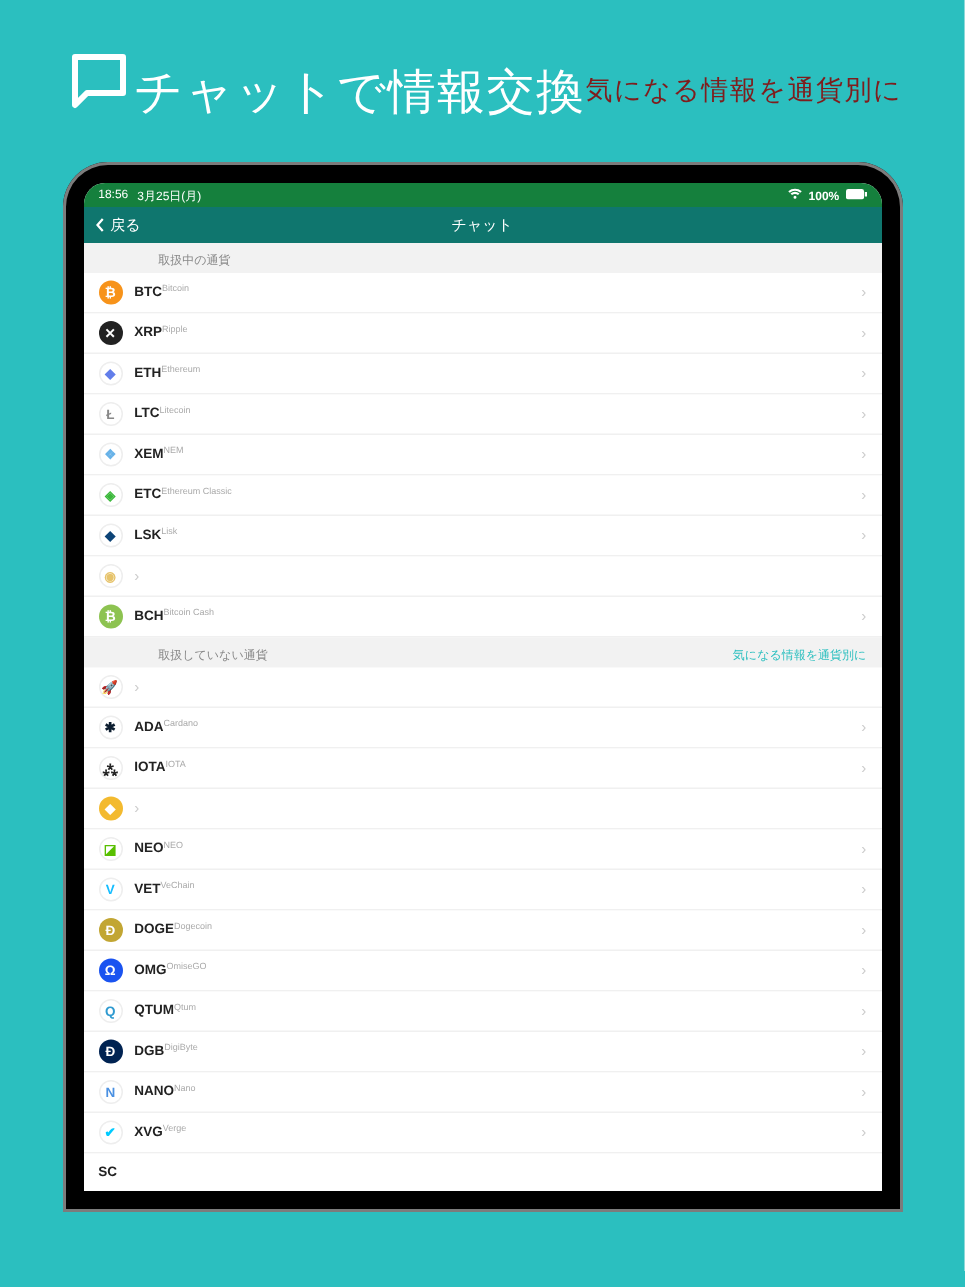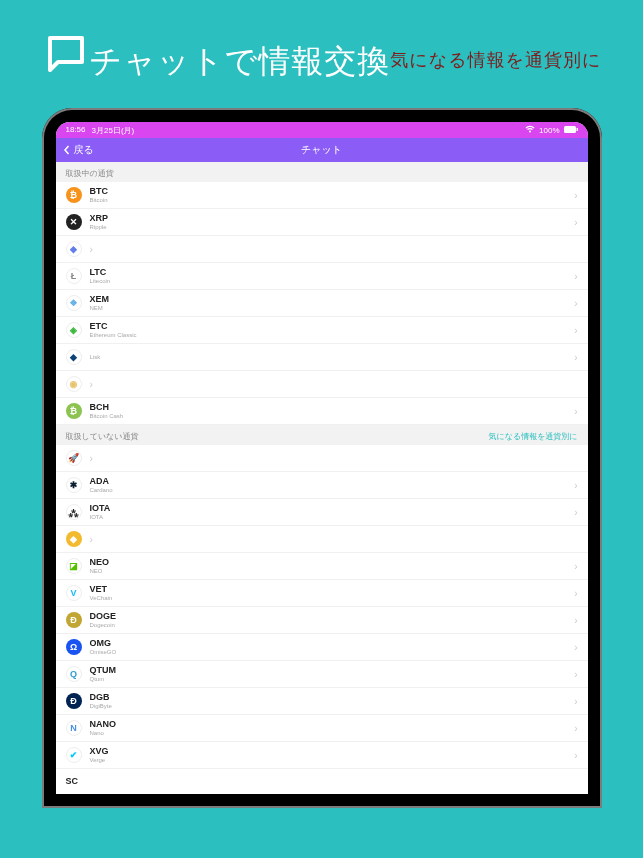--- a/index.html
+++ b/index.html
@@ -49,33 +49,33 @@
 .tablet-screen {
   width: 100%;
   height: 100%;
   background: #fff;
   border-radius: 14px 14px 0 0;
   overflow: hidden;
   display: flex;
   flex-direction: column;
 }
 .status-bar {
-  background: #d946ef;
+  background: #15803d;
   color: #fff;
   font-size: 8px;
   display: flex;
   justify-content: space-between;
   align-items: flex-start;
   padding: 3px 10px;
   height: 16px;
 }
 .status-left { display: flex; gap: 6px; }
-.status-right { display: flex; gap: 4px; align-items: center; }
+.status-right { display: flex; gap: 4px; align-items: center; font-weight: bold; }
 .nav-bar {
-  background: #8b5cf6;
+  background: #0f766e;
   color: #fff;
   display: flex;
   align-items: center;
   height: 24px;
   position: relative;
   font-size: 10px;
 }
 .back-btn {
   display: flex;
   align-items: center;
@@ -91,20 +91,21 @@
   font-family: Liberation Serif, serif;
 }
 .content { flex: 1; overflow-y: hidden; background: #f2f2f2; }
 .section-header {
   font-size: 8px;
   color: #888;
   padding: 6px 10px 3px;
   display: flex;
   justify-content: space-between;
   align-items: center;
+  margin-left: 40px;
 }
 .section-header .link { color: #2BBFBF; }
 .list-row {
   background: #fff;
   border-bottom: 1px solid #f0f0f0;
   display: flex;
   align-items: center;
   padding: 4px 10px;
   gap: 8px;
   height: 27px;
@@ -114,21 +115,21 @@
   height: 16px;
   border-radius: 50%;
   display: flex;
   align-items: center;
   justify-content: center;
   font-size: 9px;
   font-weight: bold;
   color: #fff;
   flex-shrink: 0;
 }
-.coin-info { flex: 1; display: flex; flex-direction: column; line-height: 1.1; }
+.coin-info { flex: 1; display: flex; line-height: 1.1; }
 .coin-symbol { font-size: 9px; font-weight: 600; color: #222; }
 .coin-name { font-size: 6px; color: #aaa; }
 .chevron { color: #ccc; font-size: 10px; }
 </style>
 </head>
 <body>
 
 <div class="promo-header">
   <div class="promo-icon">
     <svg viewBox="0 0 24 24" fill="none" stroke="#fff" stroke-width="2" stroke-linecap="round" stroke-linejoin="round">
@@ -188,20 +189,24 @@
         <div class="list-row">
           <div class="coin-icon" style="background: rgb(34, 34, 34);">✕</div>
           <div class="coin-info">
             <div class="coin-symbol">XRP</div>
             <div class="coin-name">Ripple</div>
           </div>
           <div class="chevron">›</div>
         </div>
         <div class="list-row">
           <div class="coin-icon" style="background: rgb(255, 255, 255); color: rgb(98, 126, 234); border: 1px solid rgb(238, 238, 238);">◆</div>
+          <div class="coin-info">
+            <div class="coin-symbol">ETH</div>
+            <div class="coin-name">Ethereum</div>
+          </div>
           <div class="chevron">›</div>
         </div>
         <div class="list-row">
           <div class="coin-icon" style="background: rgb(255, 255, 255); color: rgb(136, 136, 136); border: 1px solid rgb(238, 238, 238);">Ł</div>
           <div class="coin-info">
             <div class="coin-symbol">LTC</div>
             <div class="coin-name">Litecoin</div>
           </div>
           <div class="chevron">›</div>
         </div>
@@ -217,20 +222,21 @@
           <div class="coin-icon" style="background: rgb(255, 255, 255); color: rgb(58, 184, 58); border: 1px solid rgb(238, 238, 238);">◈</div>
           <div class="coin-info">
             <div class="coin-symbol">ETC</div>
             <div class="coin-name">Ethereum Classic</div>
           </div>
           <div class="chevron">›</div>
         </div>
         <div class="list-row">
           <div class="coin-icon" style="background: rgb(255, 255, 255); color: rgb(13, 68, 119); border: 1px solid rgb(238, 238, 238);">◆</div>
           <div class="coin-info">
+            <div class="coin-symbol">LSK</div>
             <div class="coin-name">Lisk</div>
           </div>
           <div class="chevron">›</div>
         </div>
         <div class="list-row">
           <div class="coin-icon" style="background: rgb(255, 255, 255); color: rgb(230, 195, 107); border: 1px solid rgb(238, 238, 238);">◉</div>
           <div class="chevron">›</div>
         </div>
         <div class="list-row">
           <div class="coin-icon" style="background: rgb(141, 195, 81);">₿</div>

